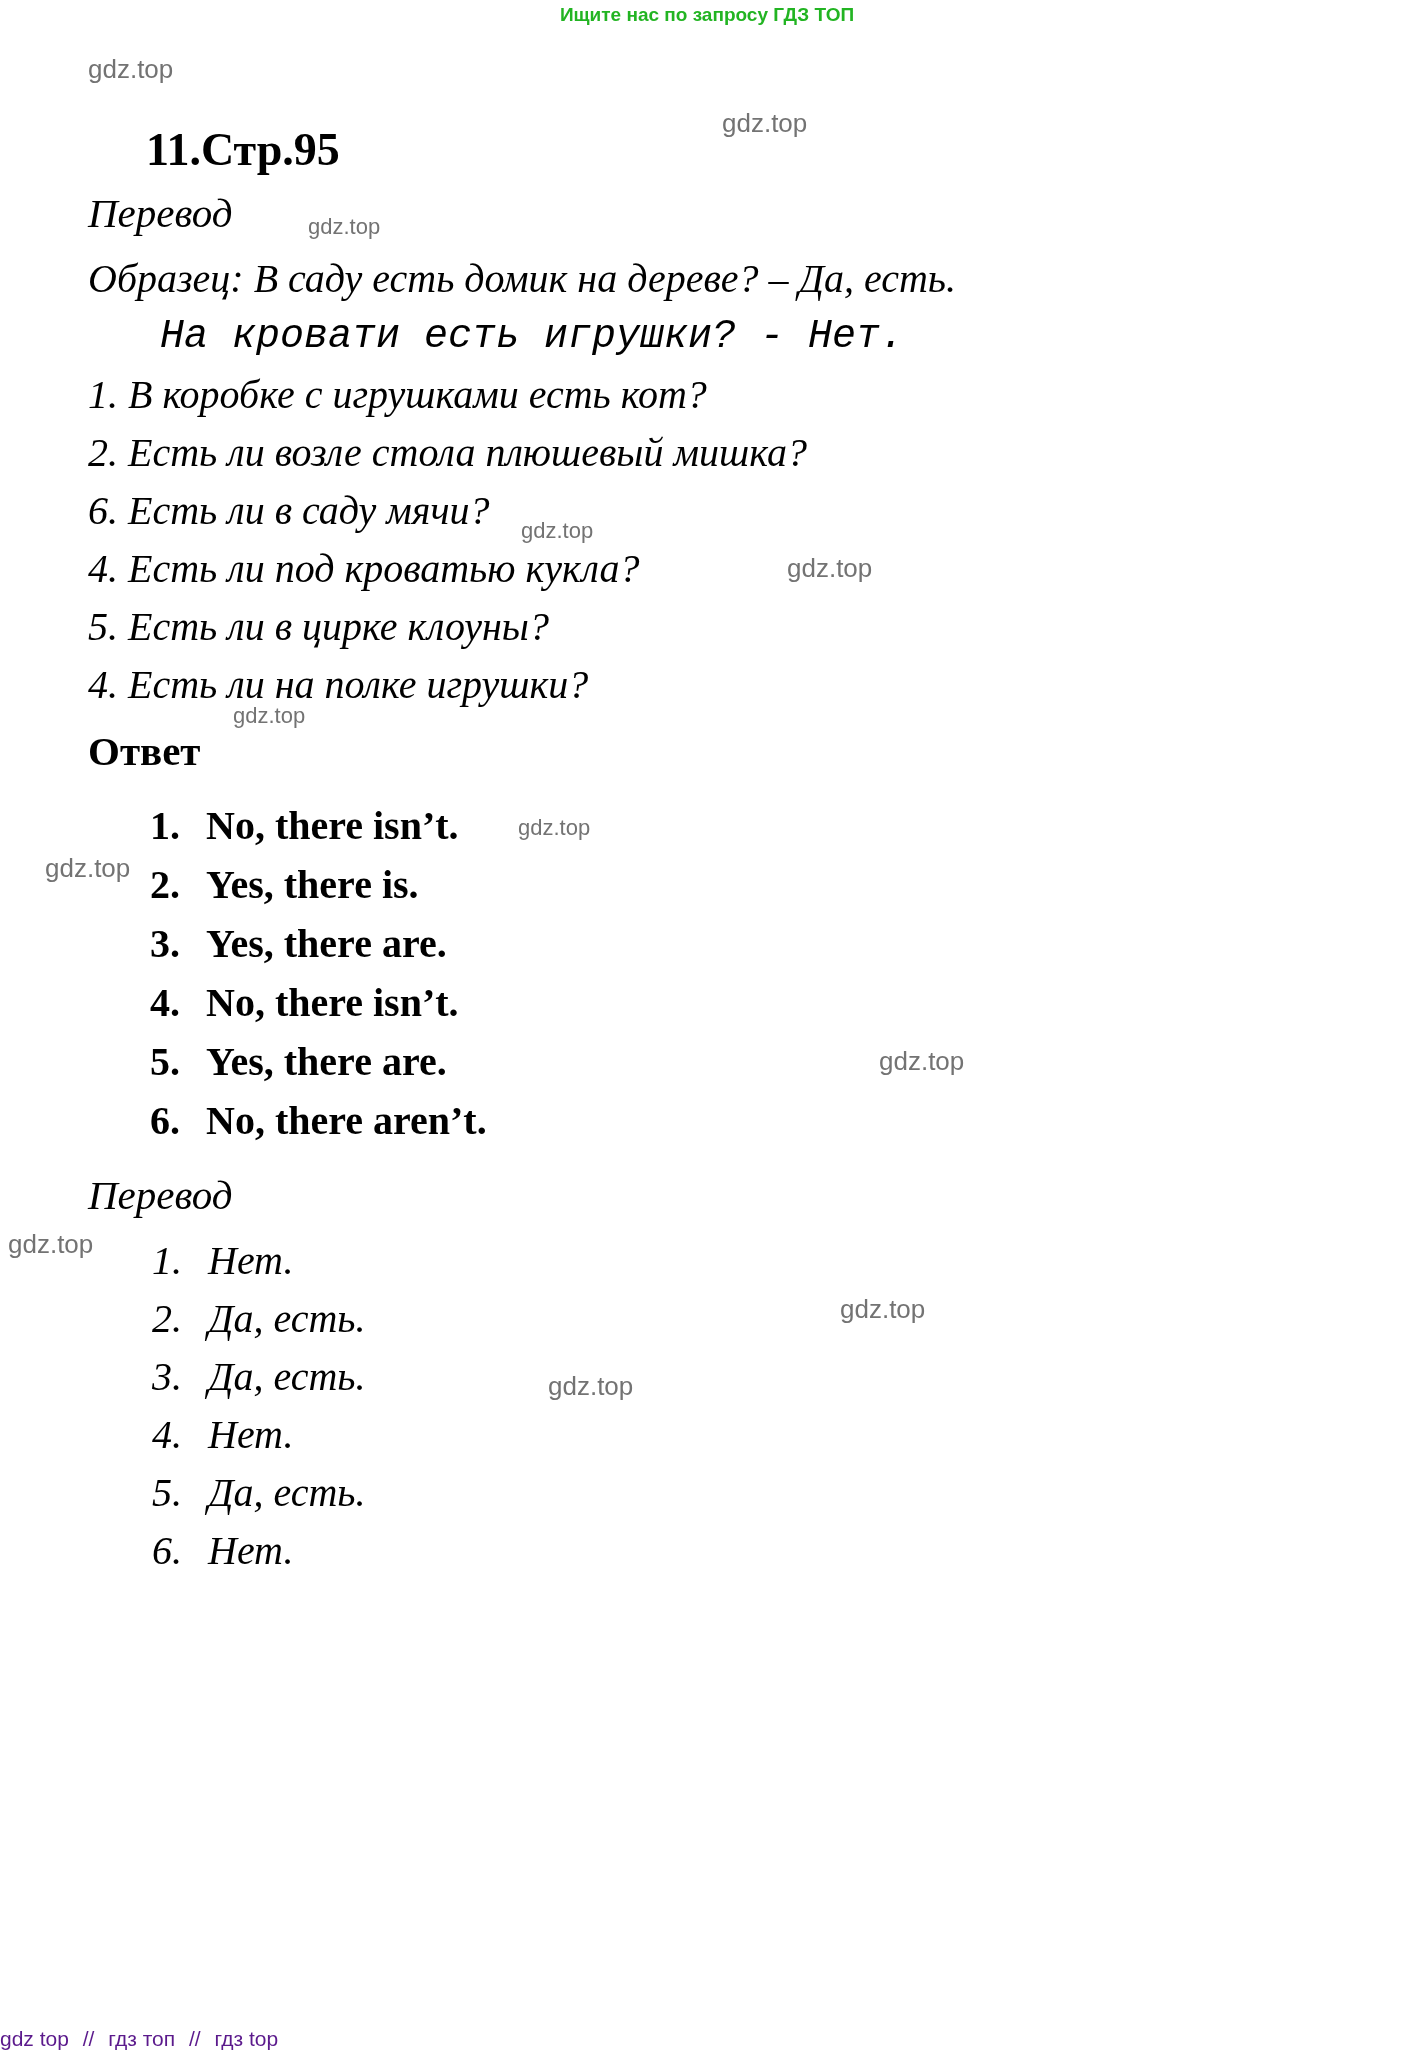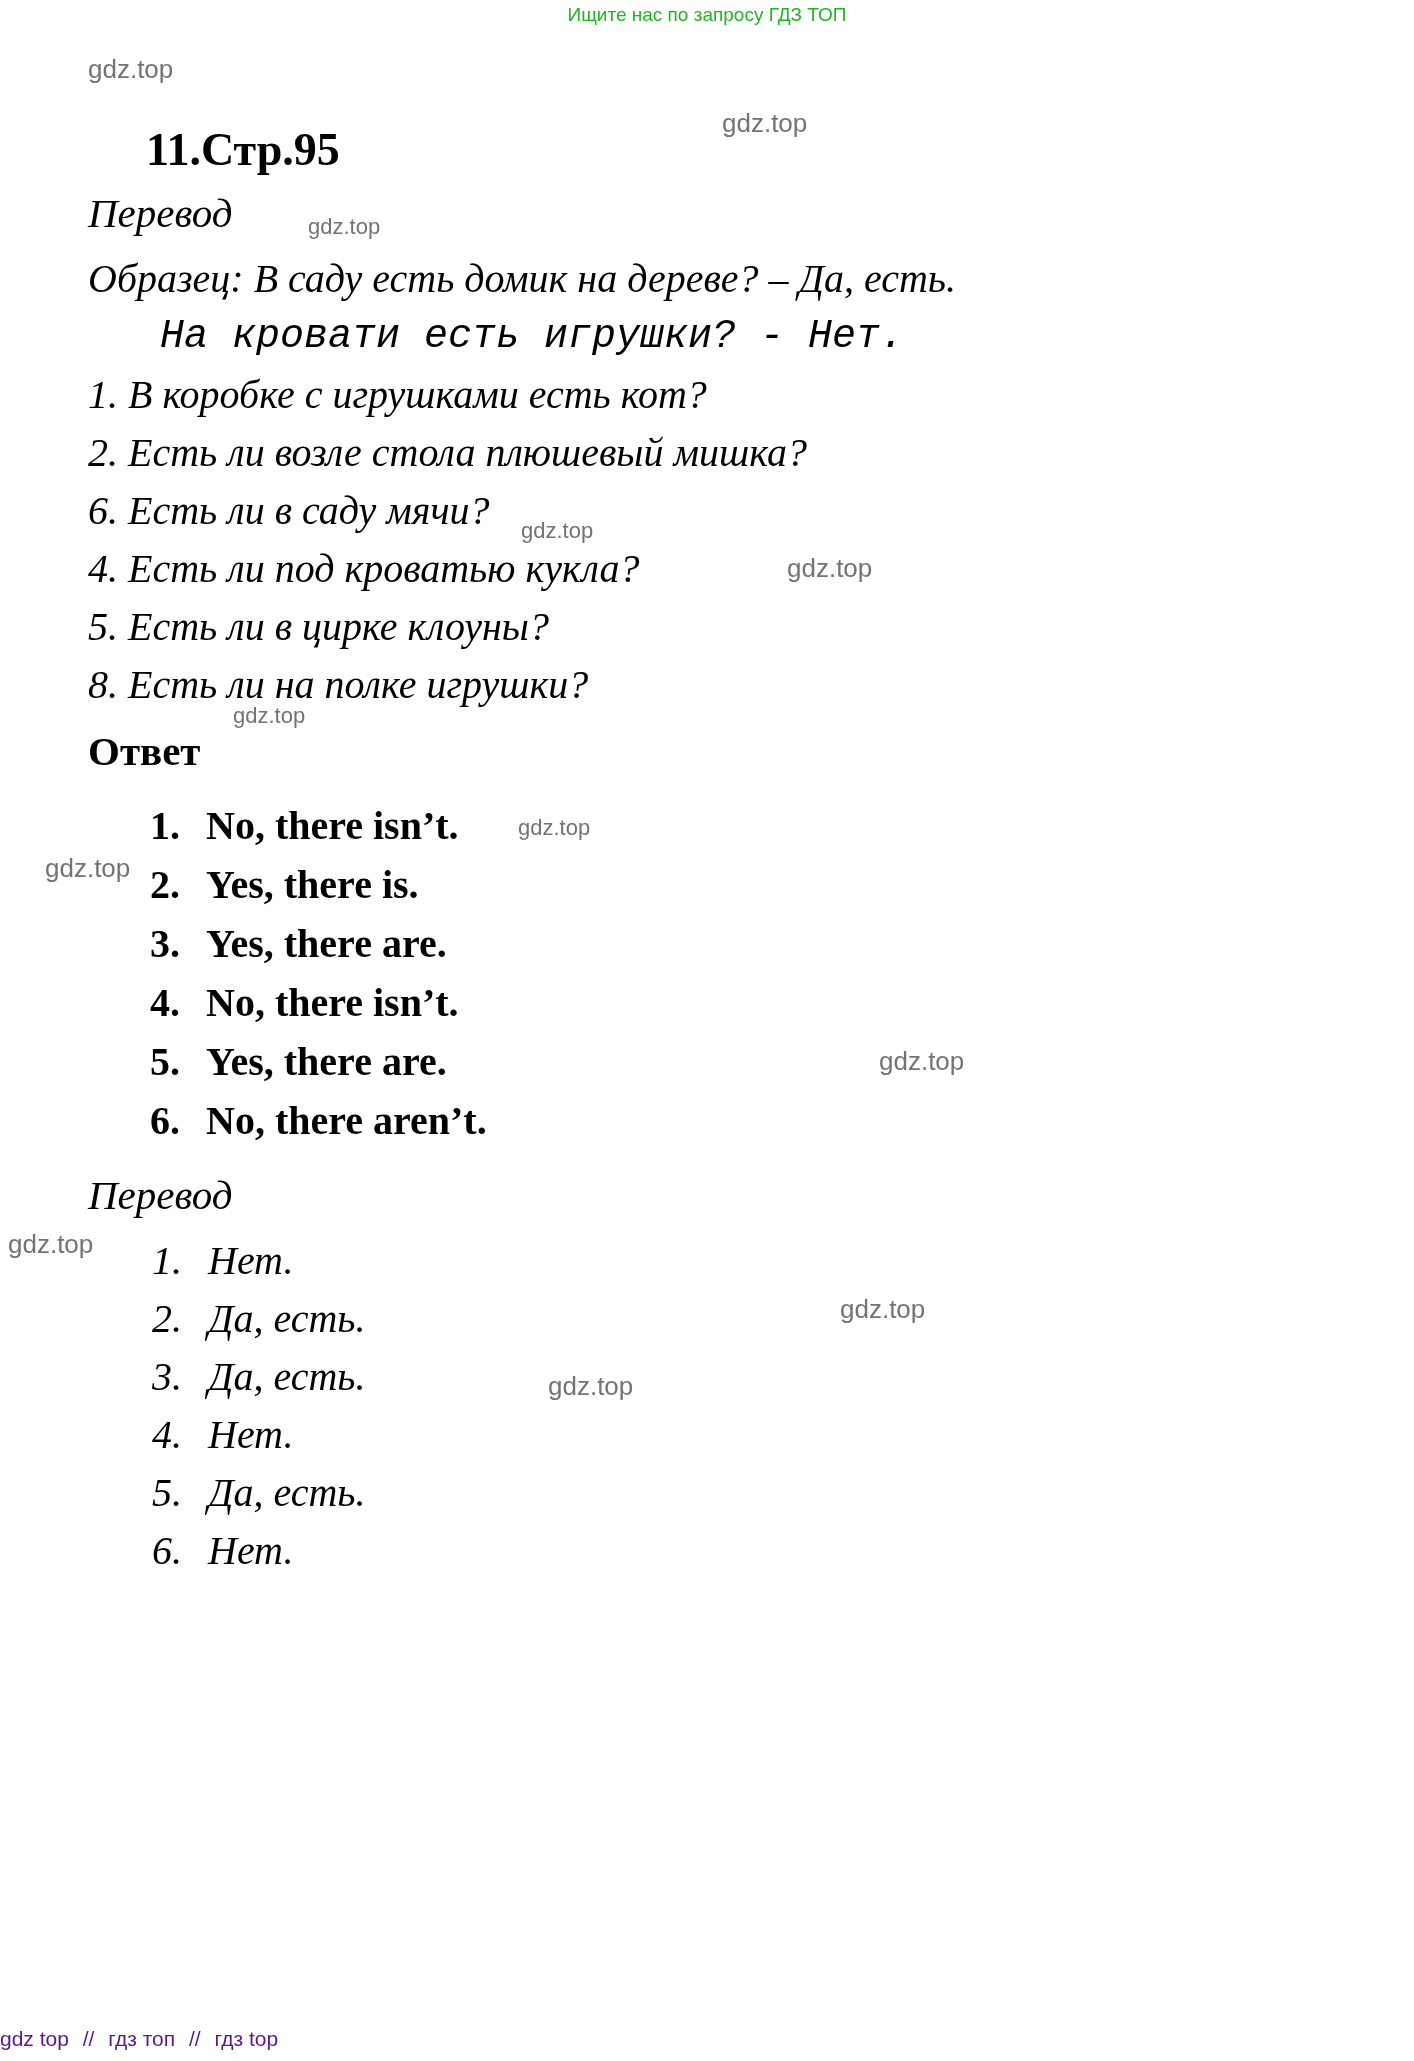--- a/index.html
+++ b/index.html
@@ -22,20 +22,21 @@
     top: 0;
     left: 0;
     width: 1414px;
     height: 30px;
     text-align: center;
     font-family: "Liberation Sans", "DejaVu Sans", sans-serif;
     font-size: 19px;
     line-height: 30px;
     color: #22b422;
     white-space: nowrap;
+    font-weight: bold;
   }
 
   
   .page {
     position: absolute;
     top: 0;
     left: 0;
     width: 1414px;
     height: 2061px;
   }
@@ -171,21 +172,21 @@
 
     <div class="ru-line">Образец: В саду есть домик на дереве? – Да, есть.</div>
 
     <div class="ru-line center-ish">На кровати есть игрушки? - Нет.</div>
 
     <div class="ru-line">1. В коробке с игрушками есть кот?</div>
     <div class="ru-line">2. Есть ли возле стола плюшевый мишка?</div>
     <div class="ru-line">6. Есть ли в саду мячи?</div>
     <div class="ru-line">4. Есть ли под кроватью кукла?</div>
     <div class="ru-line">5. Есть ли в цирке клоуны?</div>
-    <div class="ru-line">8. Есть ли на полке игрушки?</div>
+    <div class="ru-line">4. Есть ли на полке игрушки?</div>
 
     <div class="gap-s"></div>
 
     <div class="section-head-bold">Ответ</div>
 
     <div class="gap-m"></div>
 
     <div class="answer-list en">
       <div class="answer-row">
         <span class="num">1.</span>

